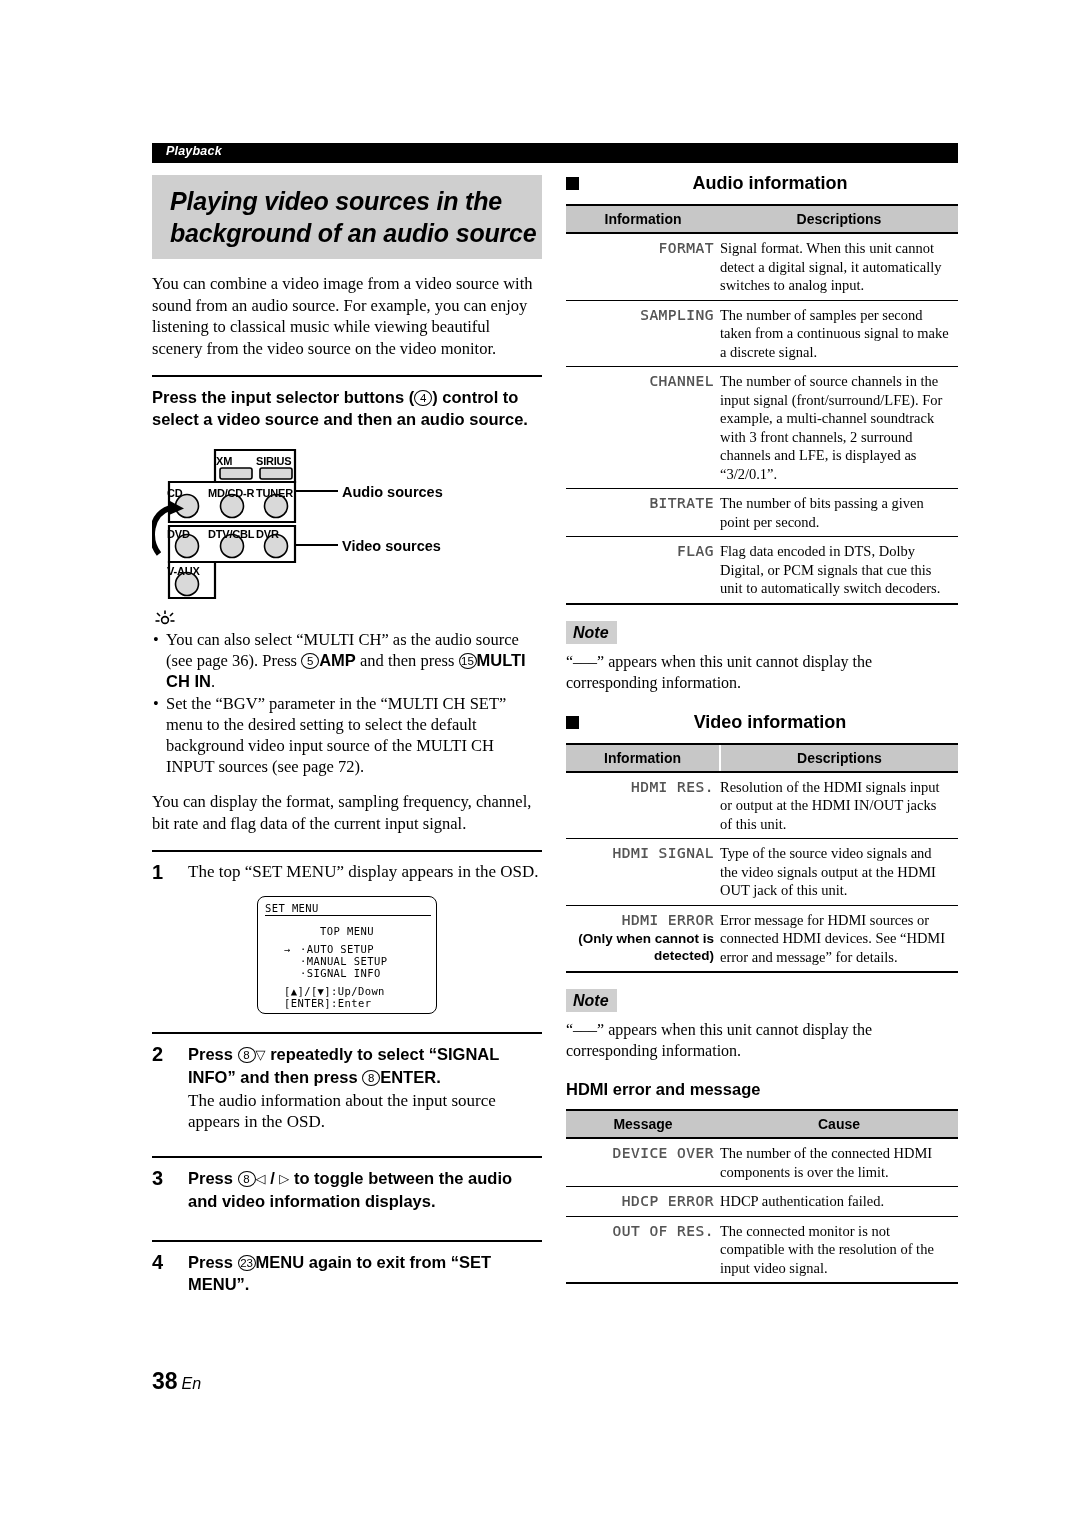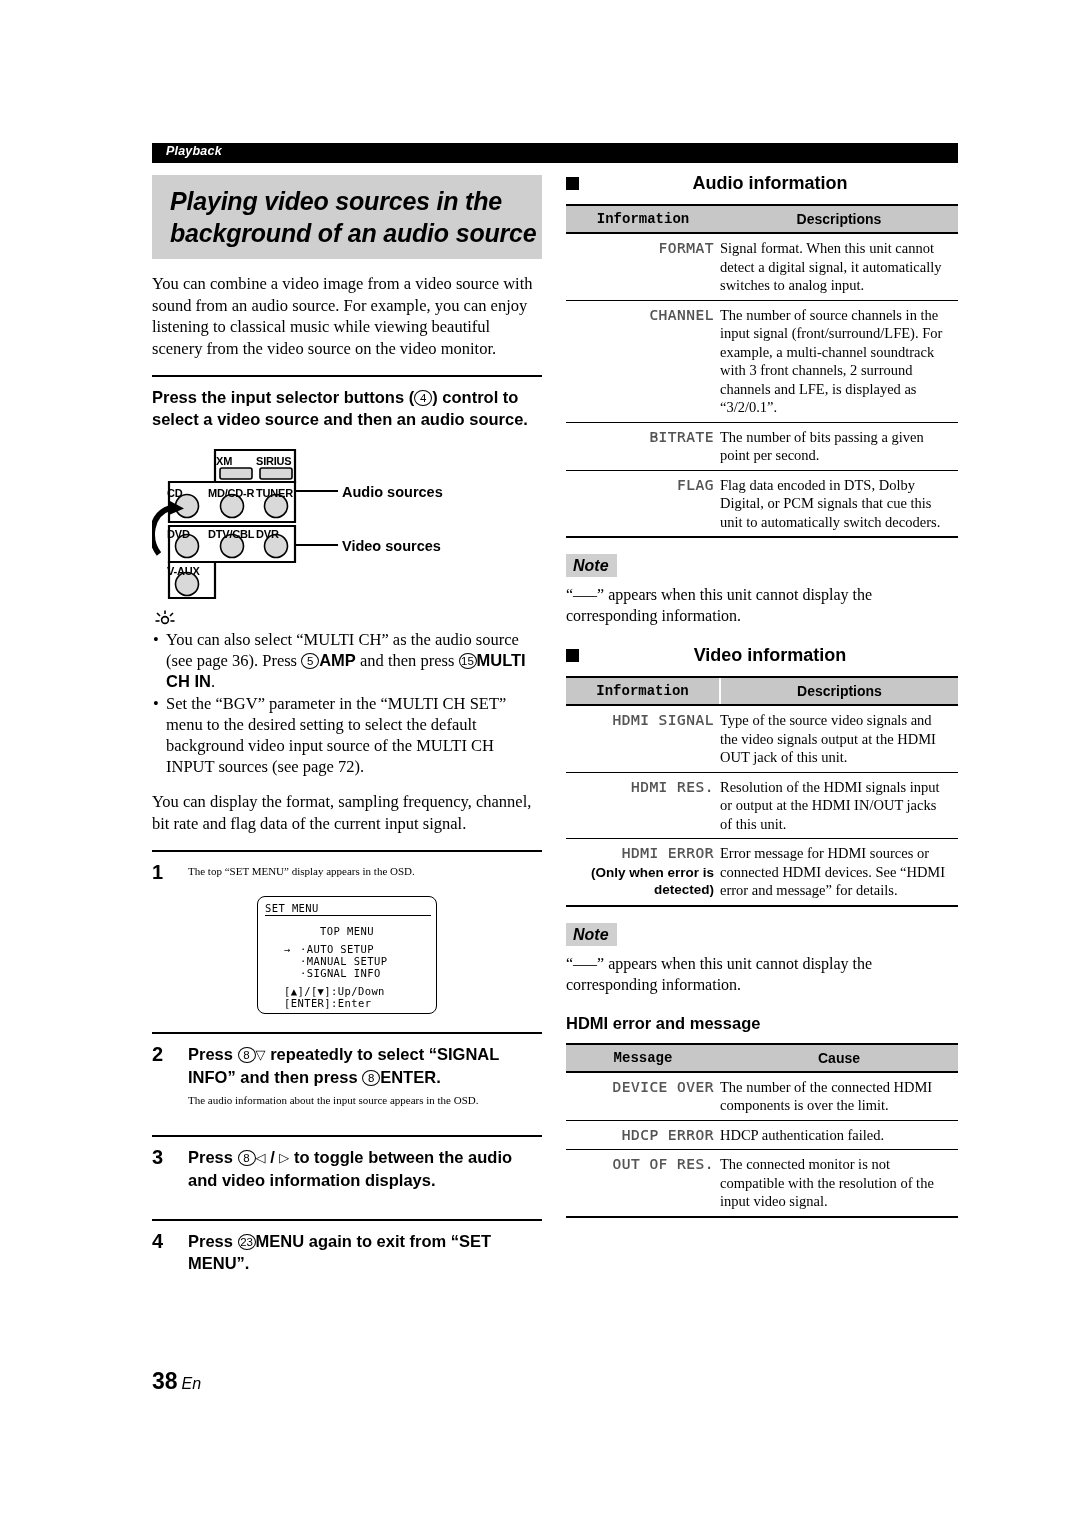--- a/index.html
+++ b/index.html
@@ -97,21 +97,21 @@
     font-size: 20px;
     line-height: 22px;
   }
   .step .head {
     font-family: "Liberation Sans", sans-serif;
     font-weight: bold;
     font-size: 16.5px;
     line-height: 22px;
   }
   .step .sub {
-    font-size: 11px;
+    font-size: 17px;
     line-height: 21px;
     margin-top: 2px;
   }
 
   
   .circ {
     display: inline-block;
     border: 1.3px solid #000;
     border-radius: 50%;
     font-family: "Liberation Sans", sans-serif;
@@ -240,21 +240,21 @@
   table.info th {
     background: #c7c7c7;
     font-family: "Liberation Sans", sans-serif;
     font-weight: bold;
     font-size: 14px;
     padding: 5px 0 5px 0;
     border-top: 2.5px solid #000;
     border-bottom: 2.5px solid #000;
     text-align: center;
   }
-  table.info th.c1 { width: 148px; font-family: Liberation Mono, monospace; }
+  table.info th.c1 { width: 148px; }
   table.info th.divided { border-left: 2px solid #ffffff; }
   table.info td {
     vertical-align: top;
     border-bottom: 1.6px solid #000;
     padding: 5px 6px 5px 0;
     font-size: 14.5px;
     line-height: 18.5px;
   }
   table.info tr:last-child td {
     border-bottom: 2.5px solid #000;
@@ -474,20 +474,24 @@
           <th class="c1">Information</th>
           <th>Descriptions</th>
         </tr>
       </thead>
       <tbody>
         <tr>
           <td class="lcd">FORMAT</td>
           <td class="desc">Signal format. When this unit cannot detect a digital signal, it automatically switches to analog input.</td>
         </tr>
         <tr>
+          <td class="lcd">SAMPLING</td>
+          <td class="desc">The number of samples per second taken from a continuous signal to make a discrete signal.</td>
+        </tr>
+        <tr>
           <td class="lcd">CHANNEL</td>
           <td class="desc">The number of source channels in the input signal (front/surround/LFE). For example, a multi-channel soundtrack with 3 front channels, 2 surround channels and LFE, is displayed as “3/2/0.1”.</td>
         </tr>
         <tr>
           <td class="lcd">BITRATE</td>
           <td class="desc">The number of bits passing a given point per second.</td>
         </tr>
         <tr>
           <td class="lcd">FLAG</td>
           <td class="desc">Flag data encoded in DTS, Dolby Digital, or PCM signals that cue this unit to automatically switch decoders.</td>
@@ -505,31 +509,31 @@
 
     <table class="info">
       <thead>
         <tr>
           <th class="c1">Information</th>
           <th class="divided">Descriptions</th>
         </tr>
       </thead>
       <tbody>
         <tr>
+          <td class="lcd">HDMI RES.</td>
+          <td class="desc">Resolution of the HDMI signals input or output at the HDMI IN/OUT jacks of this unit.</td>
+        </tr>
+        <tr>
           <td class="lcd">HDMI SIGNAL</td>
           <td class="desc">Type of the source video signals and the video signals output at the HDMI OUT jack of this unit.</td>
         </tr>
         <tr>
-          <td class="lcd">HDMI RES.</td>
-          <td class="desc">Resolution of the HDMI signals input or output at the HDMI IN/OUT jacks of this unit.</td>
-        </tr>
-        <tr>
           <td class="lcd">
             <span>HDMI ERROR</span>
-            <span class="cond">(Only when error is detected)</span>
+            <span class="cond">(Only when cannot is detected)</span>
           </td>
           <td class="desc">Error message for HDMI sources or connected HDMI devices. See “HDMI error and message” for details.</td>
         </tr>
       </tbody>
     </table>
 
     <div class="notebadge">Note</div>
     <div class="notebody">“–––” appears when this unit cannot display the corresponding information.</div>
 
     <div class="sub-head" style="margin-top:18px;">HDMI error and message</div>

